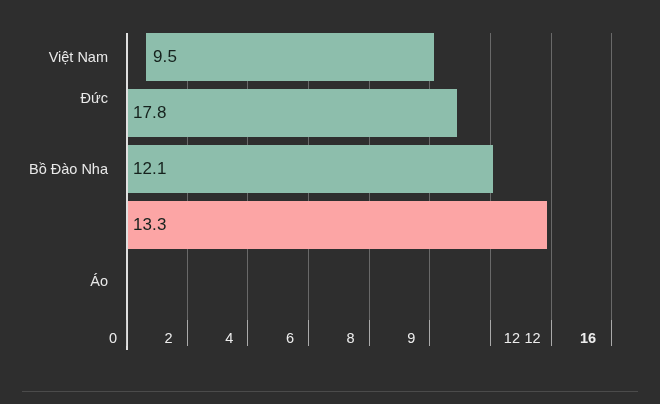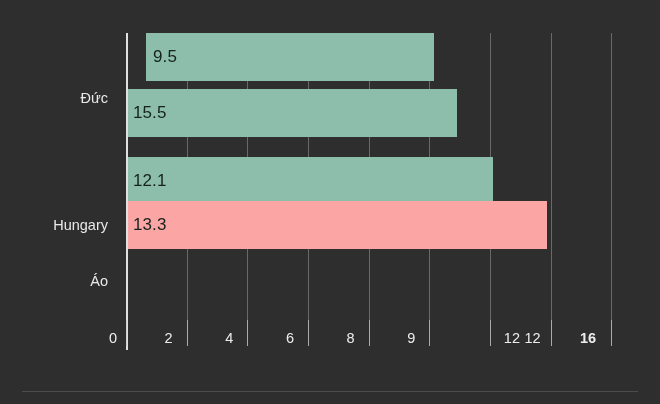--- a/index.html
+++ b/index.html
@@ -147,22 +147,23 @@
     background: #555555;
     opacity: .75;
   }
 </style>
 </head>
 <body>
 
 <div id="figure">
 
   <div id="ylabels">
+    <div class="cat-label" style="top:0px">Việt Nam</div>
     <div class="cat-label" style="top:41px">Đức</div>
-    <div class="cat-label" style="top:168px">Hungary</div>
+    <div class="cat-label" style="top:112px">Bồ Đào Nha</div>
     <div class="cat-label" style="top:224px">Áo</div>
   </div>
 
   <div id="plot">
     <div id="gridlines">
         <div class="gridline zero" style="left: 0px;"></div>
         <div class="gridline" style="left: 60.649px;"></div>
         <div class="gridline" style="left: 121.298px;"></div>
         <div class="gridline" style="left: 181.947px;"></div>
         <div class="gridline" style="left: 242.596px;"></div>
@@ -172,25 +173,25 @@
         <div class="gridline" style="left: 485.192px;"></div>
       </div>
 
     <div class="row" style="top:0px">
       <div class="bar" style="width: 288.083px; background: rgb(141, 190, 172); margin-left: 20px;">
         <span class="bar-value">9.5</span>
       </div>
     </div>
     <div class="row" style="top:56px">
       <div class="bar" style="width: 330.537px; background: rgb(141, 190, 172);">
-        <span class="bar-value">15.5</span>
+        <span class="bar-value">17.8</span>
       </div>
     </div>
     <div class="row" style="top:112px">
-      <div class="bar" style="width: 366.926px; background: rgb(141, 190, 172); margin-top: 12px;">
+      <div class="bar" style="width: 366.926px; background: rgb(141, 190, 172);">
         <span class="bar-value">12.1</span>
       </div>
     </div>
     <div class="row" style="top:168px">
       <div class="bar" style="width: 421px; background: #fca5a5;">
         <span class="bar-value">13.3</span>
       </div>
     </div>
   </div>
 

